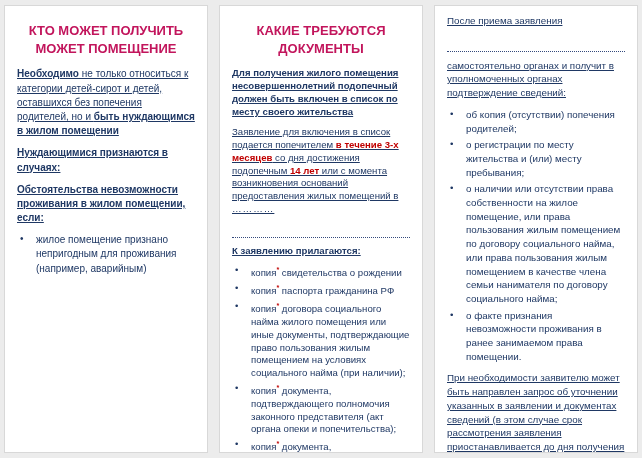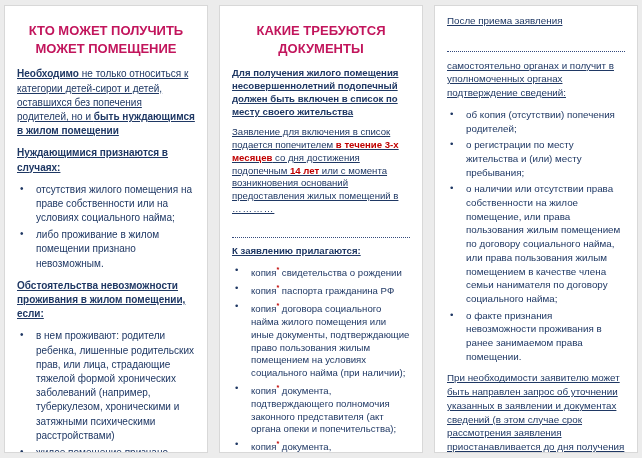--- a/index.html
+++ b/index.html
@@ -39,27 +39,22 @@
 <div class="page">
 
   <div class="col col1">
     <div class="col-title">
       <span>КТО МОЖЕТ ПОЛУЧИТЬ</span><br>
       <span>МОЖЕТ ПОМЕЩЕНИЕ</span>
     </div>
     <div class="col1-body">
       <p><span class="b">Необходимо</span><span> не только относиться к категории детей-сирот и детей, оставшихся без попечения родителей, но и </span><span class="b">быть нуждающимся  в жилом помещении</span></p>
       <p class="b">Нуждающимися признаются в случаях:</p>
-      <ul>
-        <li>отсутствия жилого помещения на праве собственности или на условиях социального найма;</li>
-        <li>либо проживание  в жилом помещении признано невозможным.</li>
-      </ul>
       <p class="b">Обстоятельства невозможности проживания в жилом помещении, если:</p>
       <ul>
-        <li>в нем  проживают: родители ребенка, лишенные родительских прав, или лица, страдающие тяжелой формой хронических заболеваний (например, туберкулезом, хроническими и затяжными психическими расстройствами)</li>
         <li>жилое помещение признано непригодным для проживания (например, аварийным)</li>
 
       </ul>
     </div>
 
   </div>
 
   <div class="col col2">
     <div class="col-title">
       <span>КАКИЕ ТРЕБУЮТСЯ</span><br>

